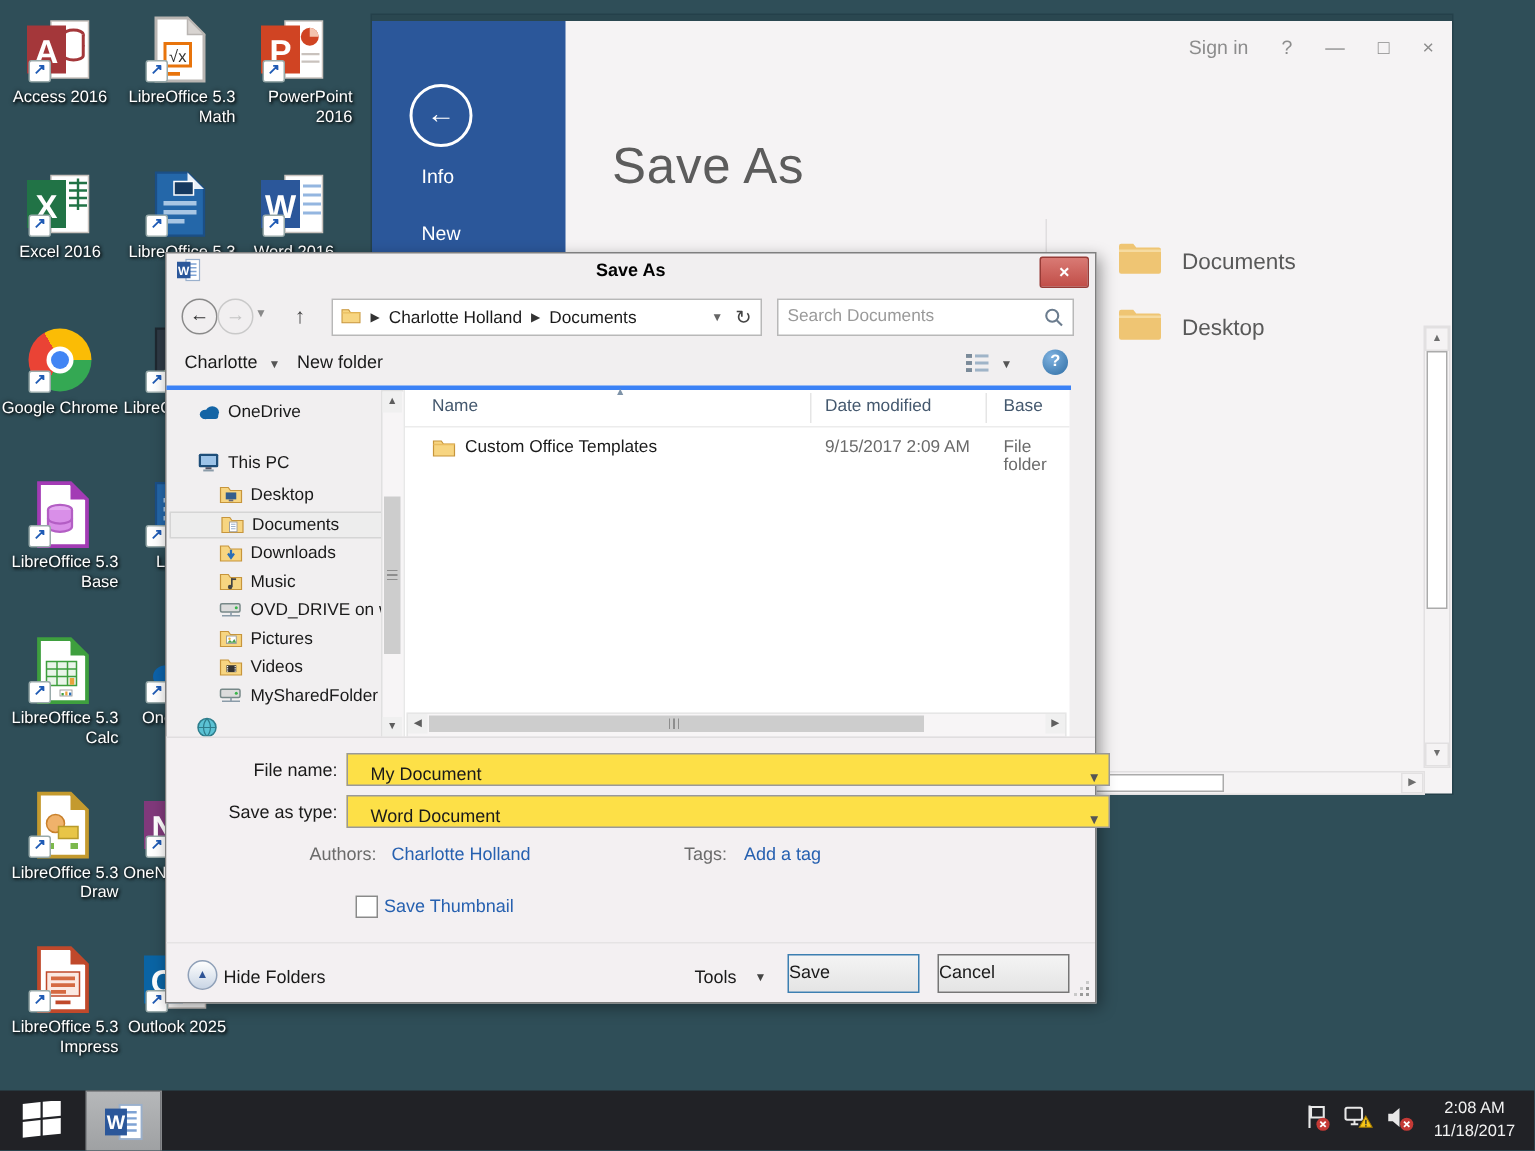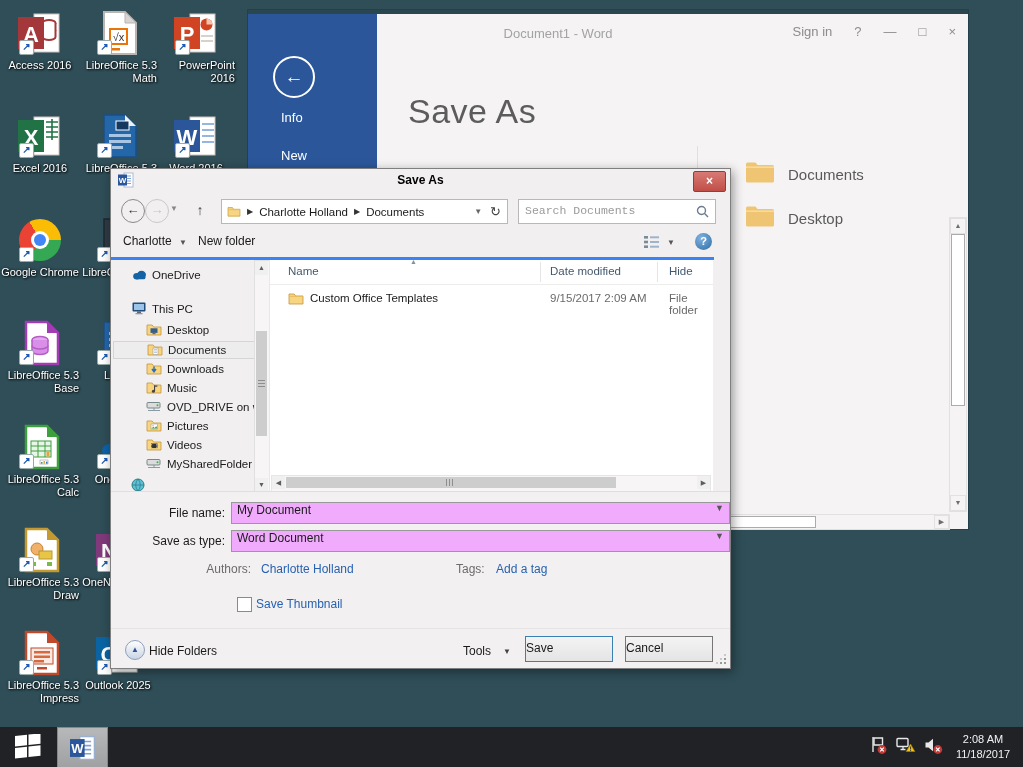--- a/index.html
+++ b/index.html
@@ -47,21 +47,21 @@
   .dlg-close{position:absolute;top:2px;right:4px;width:31px;height:19px;
              background:linear-gradient(#D97A74,#C14E48);border:1px solid #973B36;border-radius:2px;
              color:#fff;font-size:12px;font-weight:bold;text-align:center;line-height:18px}
   .navrow{position:absolute;top:27px;left:0;right:0;height:28px}
   .circ{width:22px;height:22px;border-radius:50%;text-align:center;line-height:20px;font-size:13px}
   .addr{position:absolute;left:110px;top:3px;width:285px;height:23px;background:#fff;border:1px solid #B8B8B8;
         display:flex;align-items:center;font-size:11.5px}
   .crumb-sep{font-size:8px;color:#333;padding:0 6px}
   .searchbox{position:absolute;left:407px;top:3px;width:196px;height:23px;background:#fff;border:1px solid #B8B8B8}
   .searchbox input{border:none;outline:none;background:transparent;width:170px;height:21px;
-        font-family:Liberation Mono, monospace;font-size:11.5px;padding:0 0 0 6px;color:#333}
+        font-family:Liberation Sans, sans-serif;font-size:11.5px;padding:0 0 0 6px;color:#333}
   .searchbox input::placeholder{color:#9A9A9A}
   .toolbar{position:absolute;top:60px;left:0;right:0;height:26px;font-size:12px}
   .tbtn{position:absolute;top:5px;color:#1A1A1A}
   .help{position:absolute;left:584px;top:4px;width:17px;height:17px;border-radius:50%;
         background:radial-gradient(circle at 35% 30%,#7FB2E0,#2E6DA4);color:#fff;font-weight:bold;
         font-size:11px;text-align:center;line-height:17px}
   .content{position:absolute;top:88px;left:0;right:16px;height:234px;border-top:3px solid #3b82f6}
   .nav-item{position:absolute;left:2px;width:139px;height:18px;display:flex;align-items:center;gap:5px;
             font-size:11.5px;color:#1A1A1A;white-space:nowrap;overflow:hidden}
   .lvl0{padding-left:18px}.lvl1{padding-left:33px}
@@ -78,22 +78,22 @@
   .colsep{position:absolute;top:2px;width:1px;height:20px;background:#E5E5E5}
   .flrow{position:absolute;top:29px;left:0;right:0;height:20px;font-size:11.5px}
   .hscroll{position:absolute;left:1px;bottom:2px;right:2px;height:15px;background:#F7F5F6;border:1px solid #E6E6E6}
   .hthumb{position:absolute;left:14px;top:1px;width:330px;height:11px;background:#CDCDCD}
   .hthumb::after{content:"";position:absolute;left:160px;top:2px;width:8px;height:7px;
         background:repeating-linear-gradient(90deg,#8E8E8E 0 1px,transparent 1px 3px)}
   .harrow{position:absolute;top:0;width:13px;height:13px;background:#F0F0F0;color:#5E5E5E;
         font-size:7px;text-align:center;line-height:13px}
   .bottompane{position:absolute;top:322px;left:0;right:0;bottom:0;background:#F3F0F2;border-top:1px solid #E0DEDF}
   .flabel{position:absolute;left:0;width:114px;text-align:right;font-size:12px;color:#1A1A1A}
-  .combo{position:absolute;left:120px;width:492px;height:20px;background:#f0abfc;border:1px solid #999;
-         display:flex;align-items:flex-start;padding-left:5px;font-size:12px}
+  .combo{position:absolute;left:120px;width:492px;height:20px;background:#fde047;border:1px solid #999;
+         display:flex;align-items:flex-end;padding-left:15px;font-size:12px}
   .combo .caret{position:absolute;right:5px;color:#555;font-size:9px}
   .graylab{color:#6B6B6B}
   .bluelink{color:#2761B0}
   .chk{position:absolute;width:13px;height:13px;background:#fff;border:1px solid #8A8A8A}
   .footer{position:absolute;top:136px;left:0;right:0;bottom:0;border-top:1px solid #E5E3E4}
   .hf-circle{position:absolute;left:14px;top:11px;width:18px;height:18px;border-radius:50%;
         background:linear-gradient(#FEFEFE,#C9D5E5);border:1px solid #8FA0B8;color:#2F5496;
         font-size:8px;text-align:center;line-height:18px}
   .btn{position:absolute;top:7px;width:86px;height:24px;background:linear-gradient(#F4F4F4,#E4E4E4);
        text-align:left;line-height:22px;font-size:12px}
@@ -358,21 +358,20 @@
           <rect x="1" y="7" width="26" height="32" fill="#0A64A4"></rect>
           <text x="14" y="32" text-anchor="middle" font-size="22" font-weight="bold" fill="#fff" font-family="Liberation Sans, sans-serif">O</text>
         </svg>
       <span class="sc">↗</span>
     </div>
     <div class="dlabel">Outlook 2025</div>
   </div>
 </div>
 
 <div class="wordwin">
-  <div class="ww-title">Document1 - Word</div>
   <div class="ww-controls">
     <span>Sign in</span>
     <span>?</span>
     <span>—</span>
     <span>□</span>
     <span>×</span>
   </div>
 
   <div class="bs-sidebar">
     <div class="bs-back">←</div>
@@ -589,21 +588,21 @@
       <div class="sarrow" style="top:0">▲</div>
       <div class="vthumb"></div>
       <div class="sarrow" style="top:217px">▼</div>
     </div>
 
     <div class="filelist">
       <div class="flhead">
         <span class="abs" style="left:18px;top:5px">Name</span>
         <span class="abs" style="left:140px;top:-2px;font-size:7px;color:#7E93A8">▲</span>
         <span class="abs" style="left:280px;top:5px">Date modified</span>
-        <span class="abs" style="left:399px;top:5px">Hide</span>
+        <span class="abs" style="left:399px;top:5px">Base</span>
         <span class="colsep" style="left:270px"></span>
         <span class="colsep" style="left:387px"></span>
       </div>
       <div class="flrow">
         <span class="abs" style="left:18px;top:2px">
           <svg width="16" height="14">
               <path d="M1 3 h5.2 l1.4 2 H15 v8 H1 Z" fill="#F7D581" stroke="#C7953B" stroke-width=".8"></path>
               <path d="M1 5.4 h14" stroke="#E9BD5F"></path>
             </svg>
         </span>

